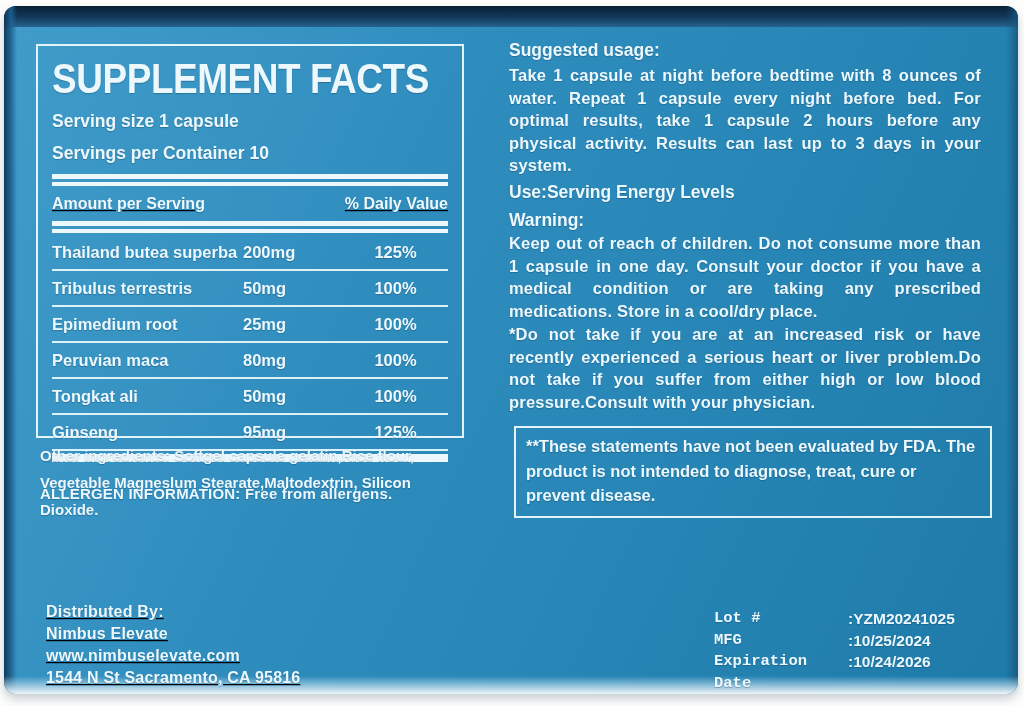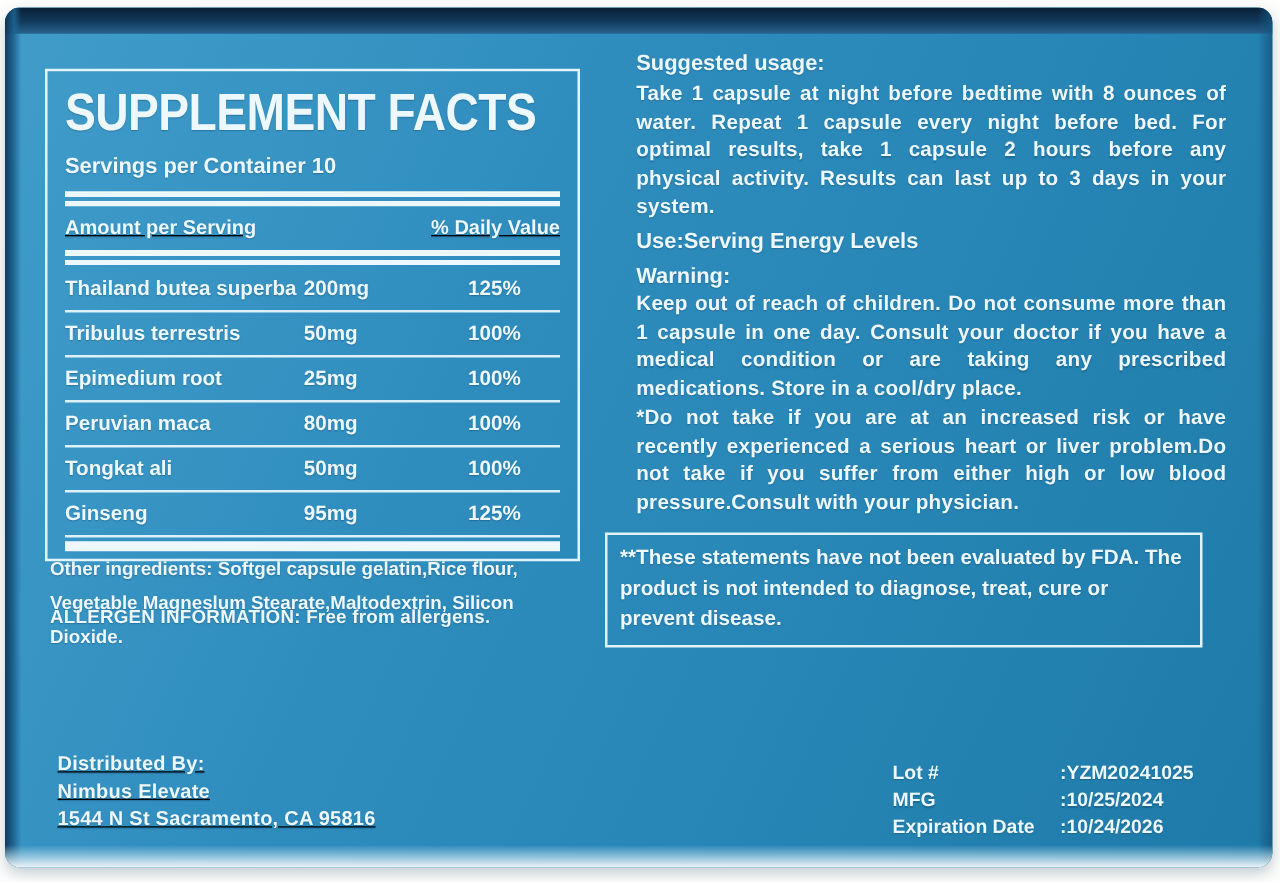--- a/index.html
+++ b/index.html
@@ -24,21 +24,20 @@
     background:linear-gradient(270deg,#16557e 0%,rgba(22,85,126,0) 100%);opacity:.85;}
   .edge-bottom{position:absolute;left:0;right:0;bottom:0;height:18px;
     background:linear-gradient(180deg,rgba(255,255,255,0) 0%,rgba(185,217,233,.6) 45%,#eef5f9 100%);}
   
   .t{color:#edf8fd;font-weight:bold;text-shadow:0 1px 1px rgba(14,58,88,.35);}
   
   .sf-panel{
     position:absolute;left:32px;top:38px;width:428px;height:394px;
     border:2px solid rgba(236,249,253,.95);box-sizing:border-box;
     padding:8px 14px 0 14px;
-    margin-top:11px;
   }
   .sf-title{font-size:42px;letter-spacing:-.5px;line-height:1.0;
     transform:scaleX(.88);transform-origin:left center;white-space:nowrap;margin-top:4px;}
   .sf-line{font-size:17.5px;margin-top:11px;}
   .rule-double{height:12px;margin-top:10px;
     background:linear-gradient(180deg,#ecf8fd 0 5px,rgba(0,0,0,0) 5px 8px,#ecf8fd 8px 12px);}
   .sf-header{display:flex;justify-content:space-between;align-items:center;margin-top:9px;font-size:16px;text-decoration:underline;}
   .sf-table{margin-top:2px;}
   .sf-row{display:flex;align-items:center;height:34px;border-bottom:2px solid rgba(236,249,253,.92);font-size:16.5px;}
   .sf-row:last-child{border-bottom:none;}
@@ -46,42 +45,43 @@
   .sf-amt{width:100px;text-align:left;}
   .sf-dv{width:105px;text-align:center;}
   .rule-thick{height:8px;background:#ecf8fd;margin-top:3px;}
   
   .other-ing{position:absolute;left:36px;top:436px;width:418px;font-size:15px;line-height:27px;font-weight:bold;}
   .allergen{position:absolute;left:36px;top:479px;width:430px;font-size:15px;letter-spacing:.2px;}
   
   .rc-head{position:absolute;left:505px;width:474px;font-size:17.5px;}
   .rc-body{position:absolute;left:505px;width:472px;font-size:16.5px;line-height:22.5px;
     text-align:justify;letter-spacing:.2px;}
-  .fda-box{position:absolute;left:480px;top:420px;width:478px;box-sizing:border-box;
+  .fda-box{position:absolute;left:510px;top:420px;width:478px;box-sizing:border-box;
     border:2px solid rgba(236,249,253,.95);padding:6px 10px 8px 10px;}
   .fda-box .inner{font-size:16.5px;line-height:24.5px;text-align:left;}
   
   .dist{position:absolute;left:42px;top:595px;font-size:16px;line-height:22px;letter-spacing:.2px;text-decoration:underline;}
   .batch{position:absolute;left:710px;top:602px;font-size:15.5px;line-height:21.5px;}
   .batch-row{display:flex;}
-  .batch-label{width:134px;}
+  .batch-label{width:134px;font-family:Liberation Mono, monospace;}
   .batch-value{white-space:nowrap;}
 </style>
 </head>
 <body>
 
 <div class="stage">
   <div class="box">
     <div class="edge-top"></div>
     <div class="edge-left"></div>
     <div class="edge-right"></div>
     <div class="edge-bottom"></div>
 
     <div class="sf-panel">
       <div class="sf-title t">SUPPLEMENT FACTS</div>
+      <div class="sf-line t">Serving size 1 capsule</div>
       <div class="sf-line t">Servings per Container 10</div>
       <div class="rule-double"></div>
       <div class="sf-header">
         <span class="t">Amount per Serving</span>
         <span class="t">% Daily Value</span>
       </div>
       <div class="rule-double" style="margin-top:8px"></div>
       <div class="sf-table">
         <div class="sf-row">
           <span class="sf-name t">Thailand butea superba</span>
@@ -127,20 +127,21 @@
     <div class="rc-body t" style="top:226px">Keep out of reach of children. Do not consume more than 1 capsule in one day. Consult your doctor if you have a medical condition or are taking any prescribed medications. Store in a cool/dry place.</div>
     <div class="rc-body t" style="top:317px">*Do not take if you are at an increased risk or have recently experienced a serious heart or liver problem.Do not take if you suffer from either high or low blood pressure.Consult with your physician.</div>
 
     <div class="fda-box">
       <div class="inner t">**These statements have not been evaluated by FDA. The product is not intended to diagnose, treat, cure or prevent disease.</div>
     </div>
 
     <div class="dist">
       <div class="t">Distributed By:</div>
       <div class="t">Nimbus Elevate</div>
+      <div class="t">www.nimbuselevate.com</div>
       <div class="t">1544 N St Sacramento, CA 95816</div>
     </div>
 
     <div class="batch">
       <div class="batch-row">
         <span class="batch-label t">Lot #</span>
         <span class="batch-value t">:YZM20241025</span>
       </div>
       <div class="batch-row">
         <span class="batch-label t">MFG</span>

